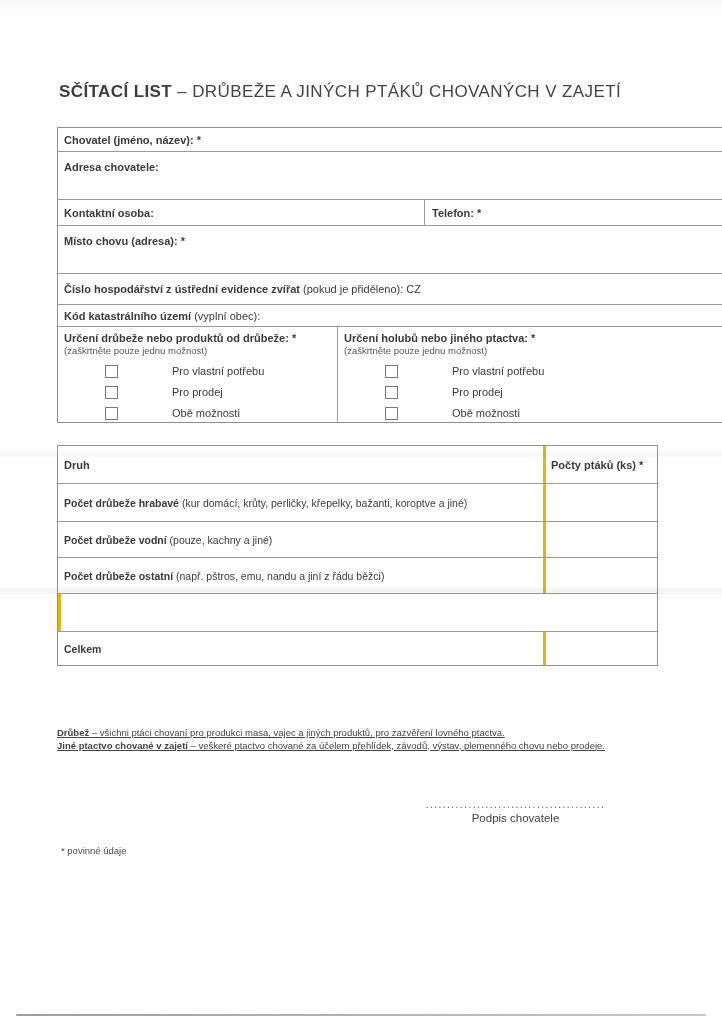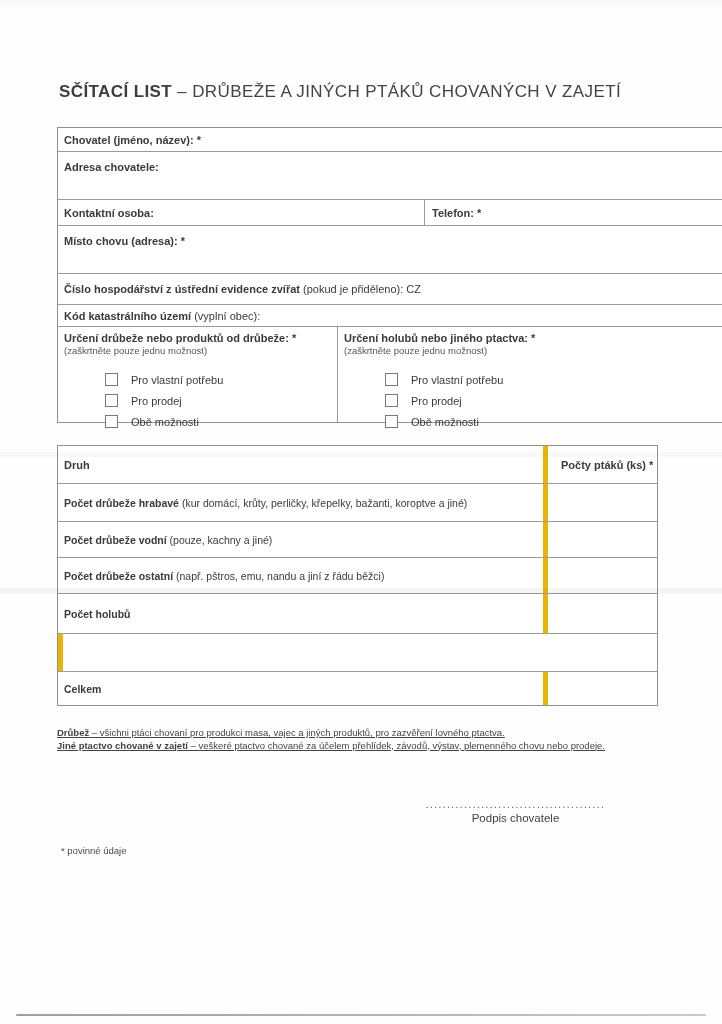--- a/index.html
+++ b/index.html
@@ -38,36 +38,36 @@
   .r-split .cell-r { flex:1; display:flex; align-items:center; padding-left:7px; }
   .r-mid { height:31px; display:flex; align-items:center; padding-left:6px; }
   .r-kod { height:22px; display:flex; align-items:center; padding-left:6px; }
   .r-purpose { height:96px; display:flex; }
   .pcol { padding:5px 0 0 6px; }
   .pcol-l { width:280px; border-right:1px solid #9a9a9a; }
   .pcol-r { flex:1; }
   .ptitle { font-size:11px; font-weight:bold; white-space:nowrap; }
   .psub { font-size:9.5px; color:#555; margin-top:1px; }
   .opts { margin-top:9px; }
-  .opt { display:flex; align-items:flex-end; height:21px; margin-left:41px; }
+  .opt { display:flex; align-items:flex-start; height:21px; margin-left:41px;gap:41px; }
   .cb {
     width:13px; height:13px; border:1px solid #787878; background:#fff;
     display:inline-block; flex:0 0 auto;
   }
   .optlbl { font-size:11px; margin-left:13px; white-space:nowrap; }
 
   
   .t2 {
     position:absolute; left:57px; top:445px; width:601px;
     border:1px solid #909090; background:#fff;
   }
   .trow { display:flex; border-top:1px solid #9a9a9a; }
   .trow:first-child { border-top:none; }
   .trow .cmain { flex:1; display:flex; align-items:center; padding-left:6px; font-size:10.5px; white-space:nowrap; }
-  .trow .cval { width:114px; border-left:5px solid #eab308; display:flex; align-items:center; padding-left:13px; font-size:10.5px; }
+  .trow .cval { width:114px; border-left:3px solid #eab308; display:flex; align-items:center; padding-left:5px; font-size:10.5px; }
   .h37 { height:37px; } .h38 { height:38px; } .h36 { height:36px; } .h40 { height:40px; } .h34 { height:34px; }
   .thead .cmain, .thead .cval { font-weight:bold; font-size:11px; }
 
   
   .footnotes { position:absolute; left:57px; top:727px; width:640px; }
   .fn { font-size:9.5px; line-height:12.5px; white-space:nowrap; color:#444;text-decoration:underline; }
 
   
   .sig { position:absolute; left:408px; top:799px; width:215px; text-align:center; }
   .dots { font-size:10px; letter-spacing:1.5px; color:#555; white-space:nowrap; }
@@ -172,26 +172,20 @@
           <span><span class="b">Počet drůbeže vodní</span><span> (pouze, kachny a jiné)</span></span>
         </div>
       <div class="cval"></div>
     </div>
     <div class="trow h36">
       <div class="cmain">
           <span><span class="b">Počet drůbeže ostatní</span><span> (např. pštros, emu, nandu a jiní z řádu běžci)</span></span>
         </div>
       <div class="cval"></div>
     </div>
-    <div class="trow h40">
-      <div class="cmain">
-          <span><span class="b">Počet holubů</span><span></span></span>
-        </div>
-      <div class="cval"></div>
-    </div>
     <div class="trow h38">
       <div class="cval"></div>
     </div>
     <div class="trow h34">
       <div class="cmain">
           <span><span class="b">Celkem</span><span></span></span>
         </div>
       <div class="cval"></div>
     </div>
   </div>

